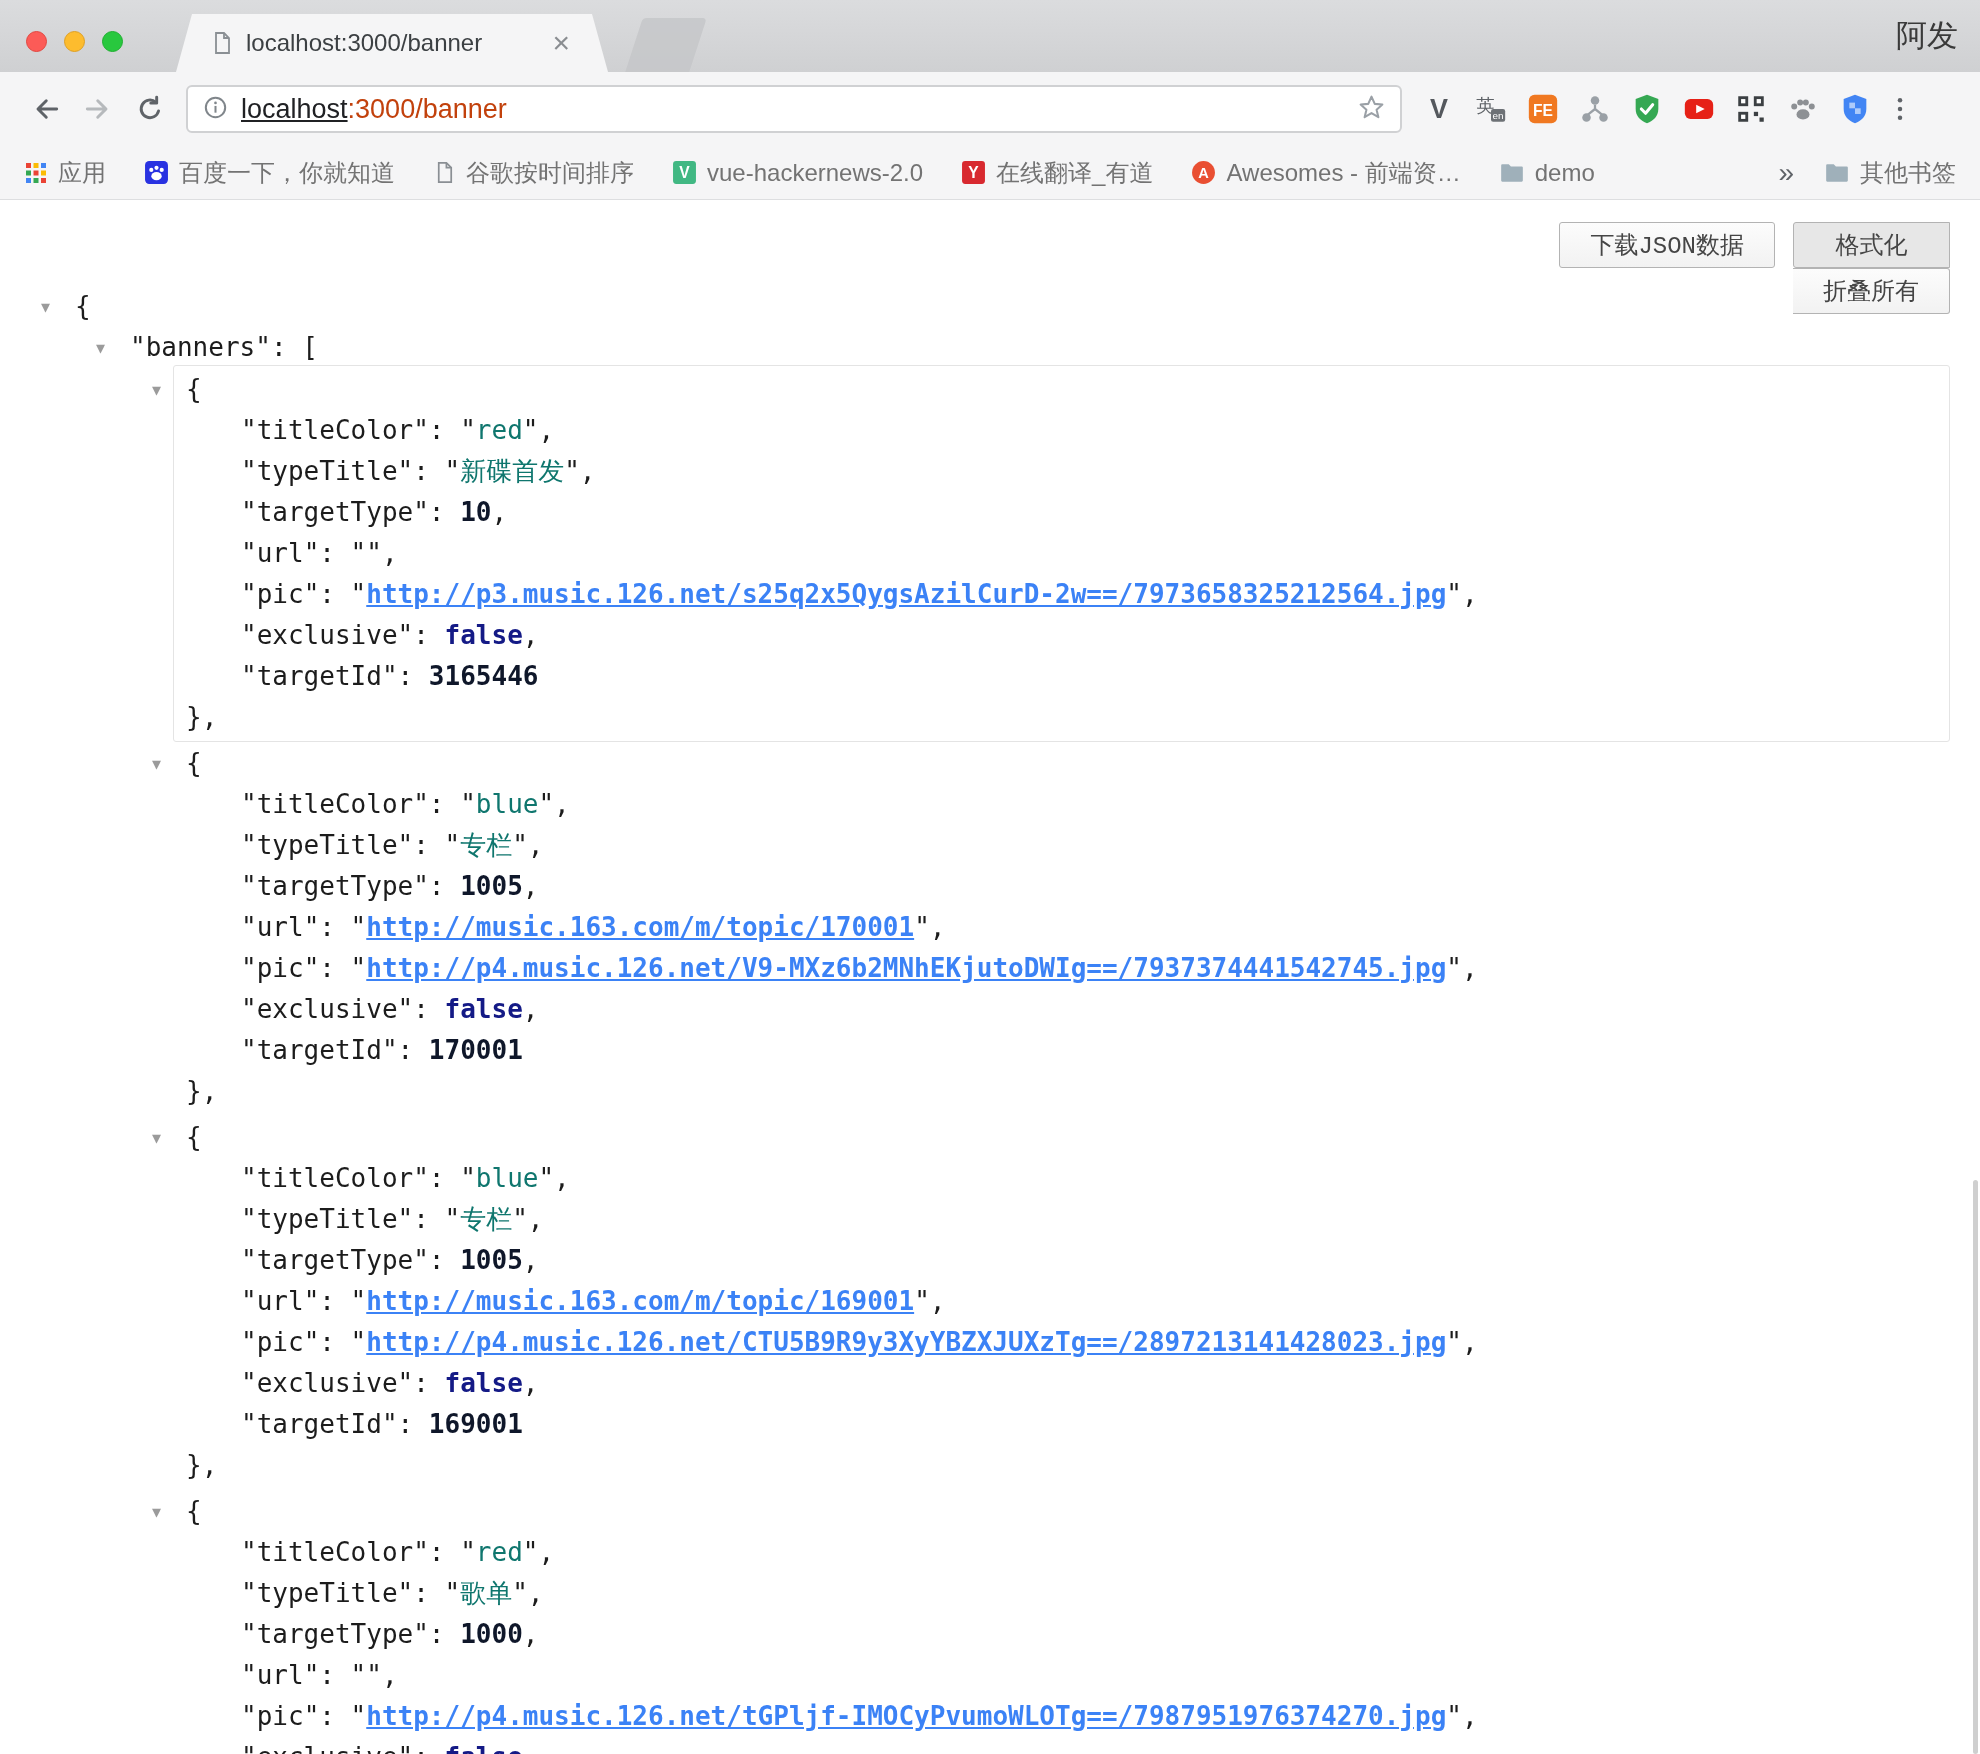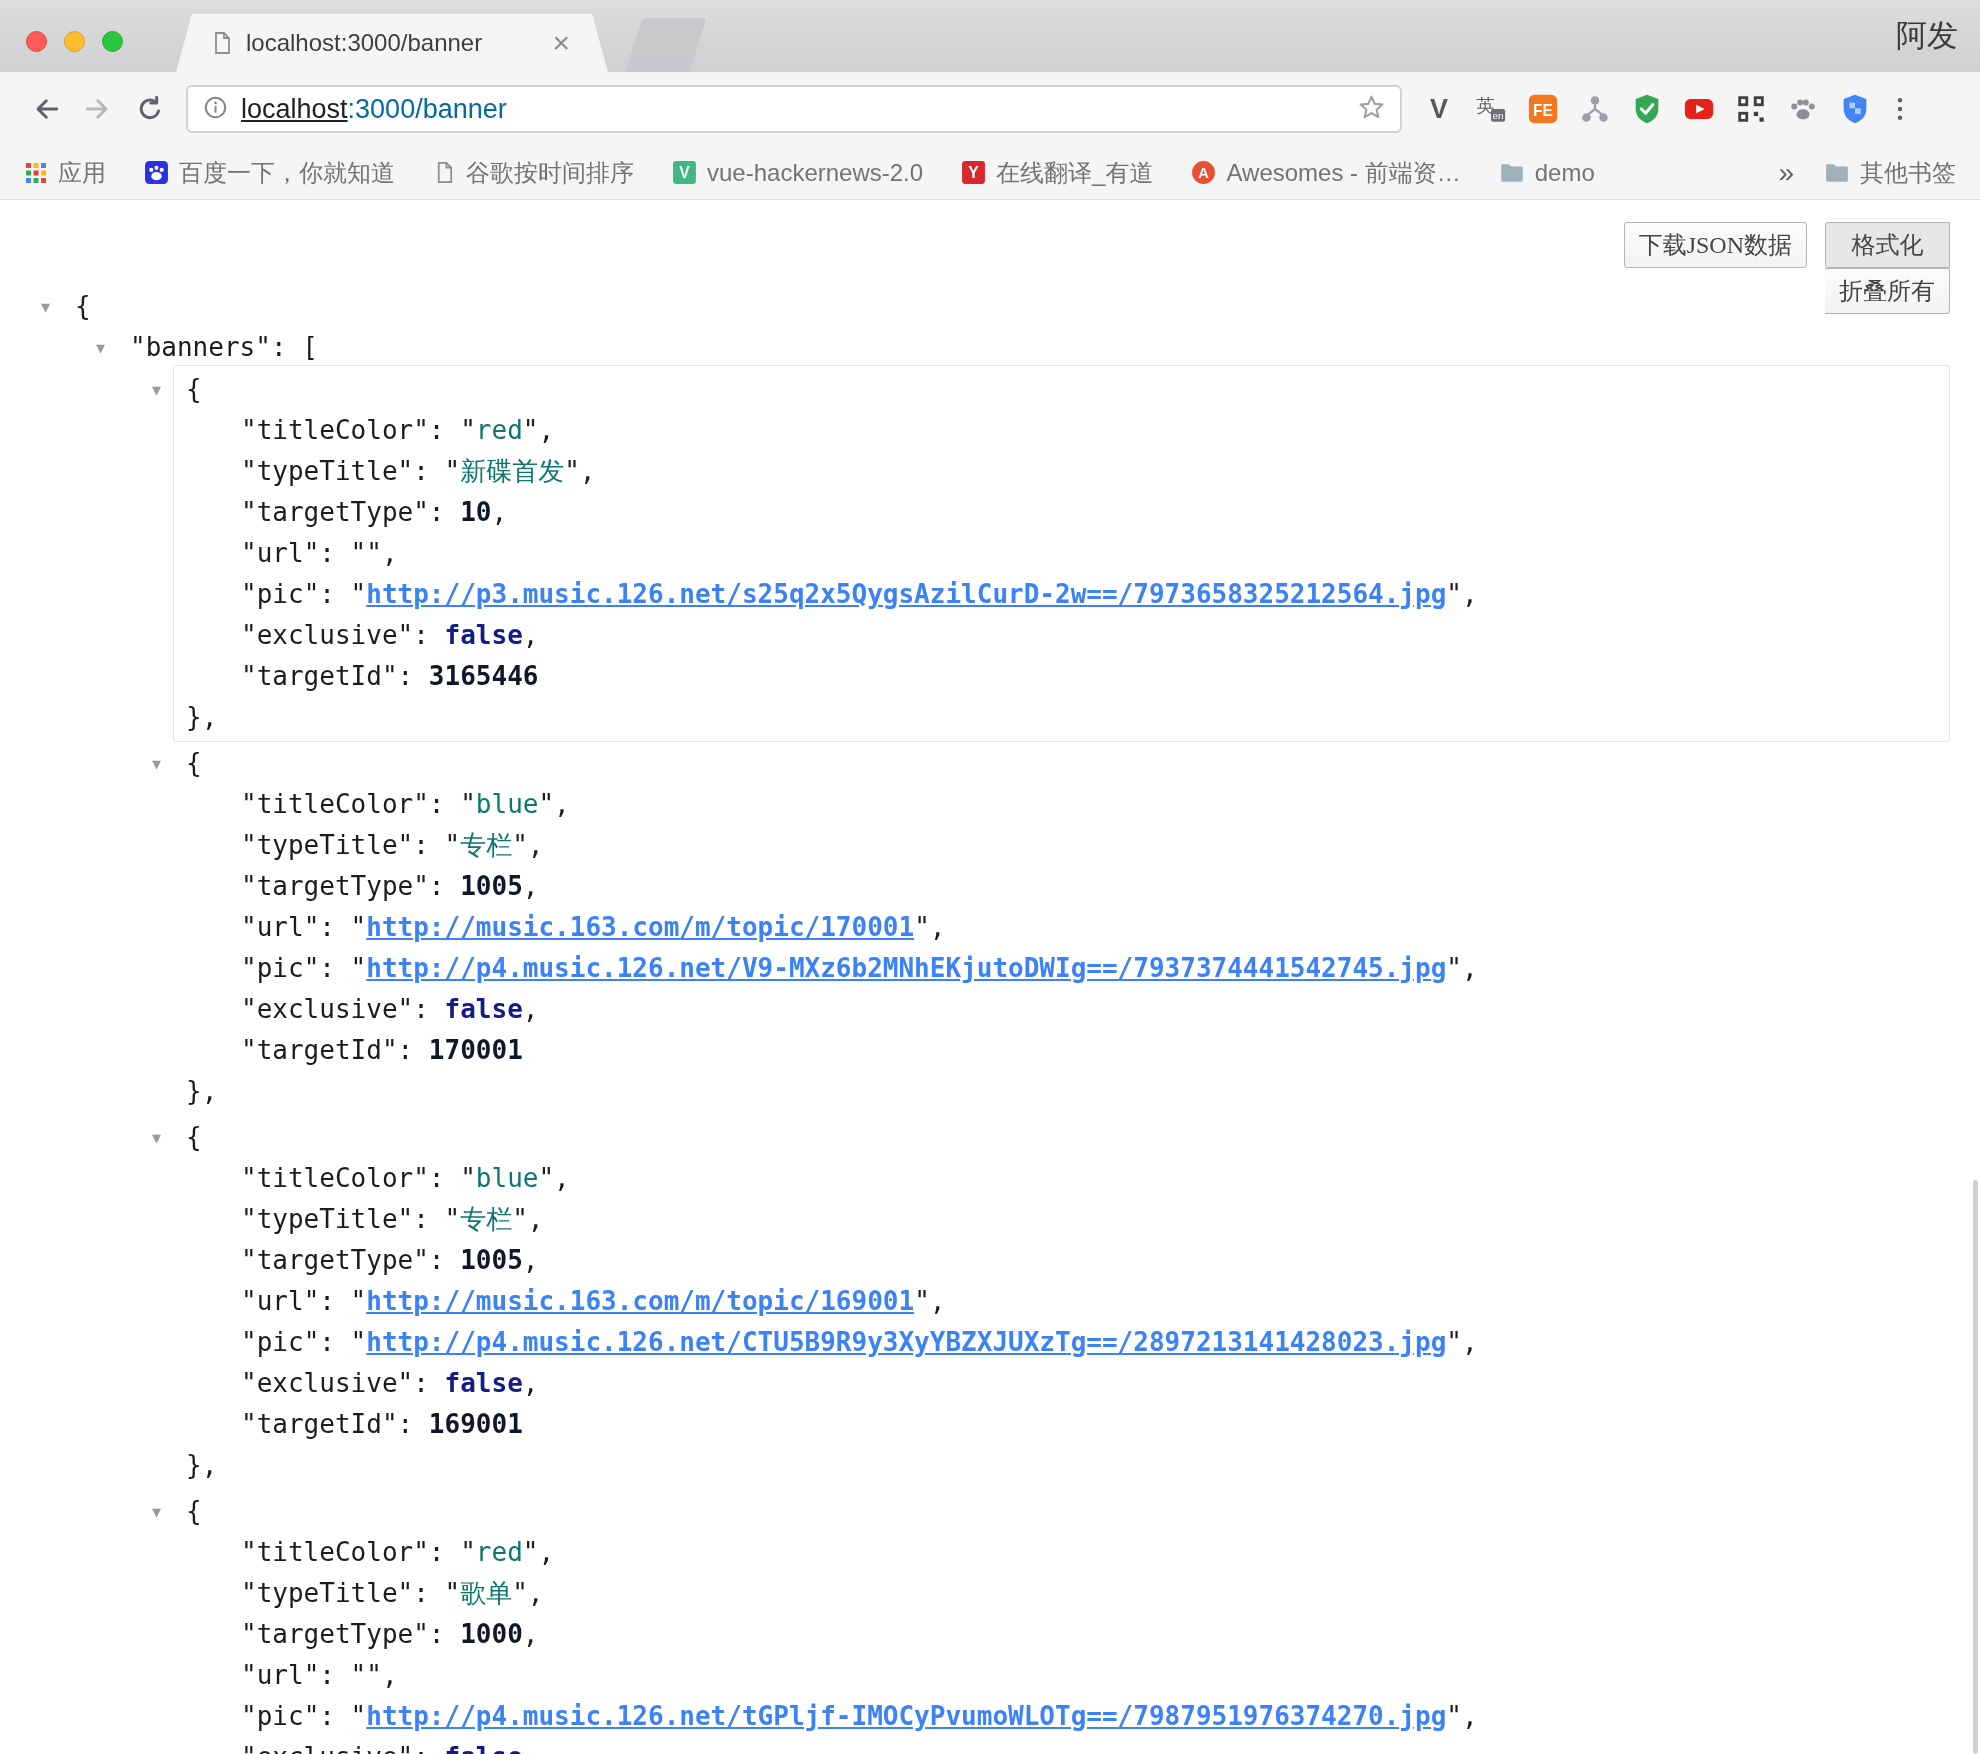--- a/index.html
+++ b/index.html
@@ -23,39 +23,39 @@
   .profile-name { position:absolute; right:22px; top:0; height:72px; display:flex; align-items:center;
                   font-size:31px; color:#3a3a3a; }
 
   
   .toolbar { height:74px; background:#f5f5f6; display:flex; align-items:center; padding:0 20px; }
   .nav-btn { width:52px; height:52px; display:flex; align-items:center; justify-content:center; border-radius:50%; }
   .omnibox { margin-left:10px; width:1216px; height:48px; background:#fff; border:2px solid #d0d1d3;
              border-radius:6px; display:flex; align-items:center; padding:0 14px; gap:12px; }
   .omni-text { flex:1; font-size:27px; white-space:nowrap; overflow:hidden; }
   .omni-host { color:#202124;text-decoration:underline; }
-  .omni-path { color:#0369a1; }
+  .omni-path { color:#c2410c; }
   .ext-area { display:flex; align-items:center; gap:14px; margin-left:18px; }
   .ext-icon { width:38px; height:38px; display:flex; align-items:center; justify-content:center; }
 
   
   .bookmarks { height:54px; background:#f5f5f6; border-bottom:1px solid #dddee0;
                display:flex; align-items:center; padding:0 24px; gap:38px; }
   .bm-item { display:flex; align-items:center; gap:10px; white-space:nowrap; }
   .bm-label { font-size:24px; color:#737373; }
   .bm-icon { display:flex; align-items:center; }
   .bm-right { margin-left:auto; display:flex; align-items:center; gap:30px; }
   .overflow-chevron { font-size:28px; color:#5f6368; }
 
   
   .content { position:relative; height:1554px; background:#fff; overflow:hidden; }
   .action-bar { position:absolute; top:22px; right:30px; display:flex; gap:18px; z-index:5; }
   .btn { height:46px; border:1px solid #b3b3b3; background:linear-gradient(#fcfcfc,#f2f2f2);
          font-size:24px; color:#454545; display:flex; align-items:center; justify-content:center;
-         padding:0 14px; font-family:Liberation Serif, serif; border-radius:3px; }
+         padding:0 30px; font-family:Liberation Mono, monospace; border-radius:3px; }
   .btn-group { display:flex;flex-direction:column; }
   .btn-group .btn { border-radius:0; }
   .btn-group .btn.active { background:#e7e7e7; border-radius:3px 0 0 3px; }
   .btn-group .btn:last-child { border-left:none; border-radius:0 3px 3px 0; }
 
   
   .json-area { padding:86px 30px 0 75px; font-family:"DejaVu Sans Mono", monospace;
                font-size:26px; line-height:41px; color:#1c1c1c; }
   .jindent { margin-left:55px; }
   .jline { position:relative; white-space:nowrap; }

